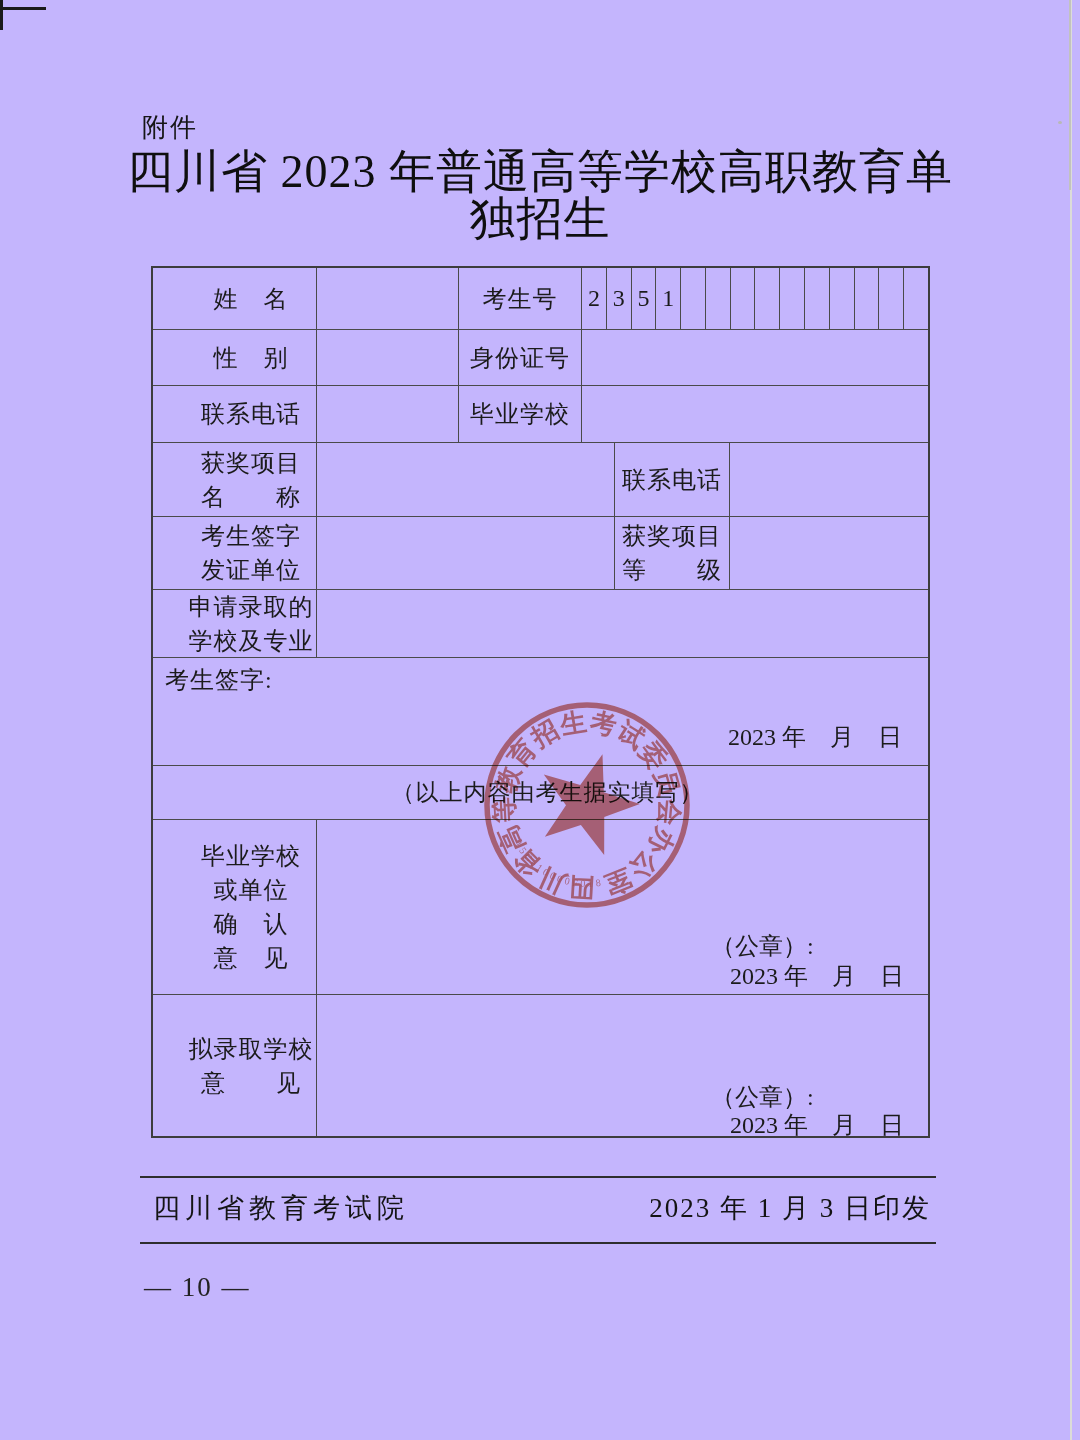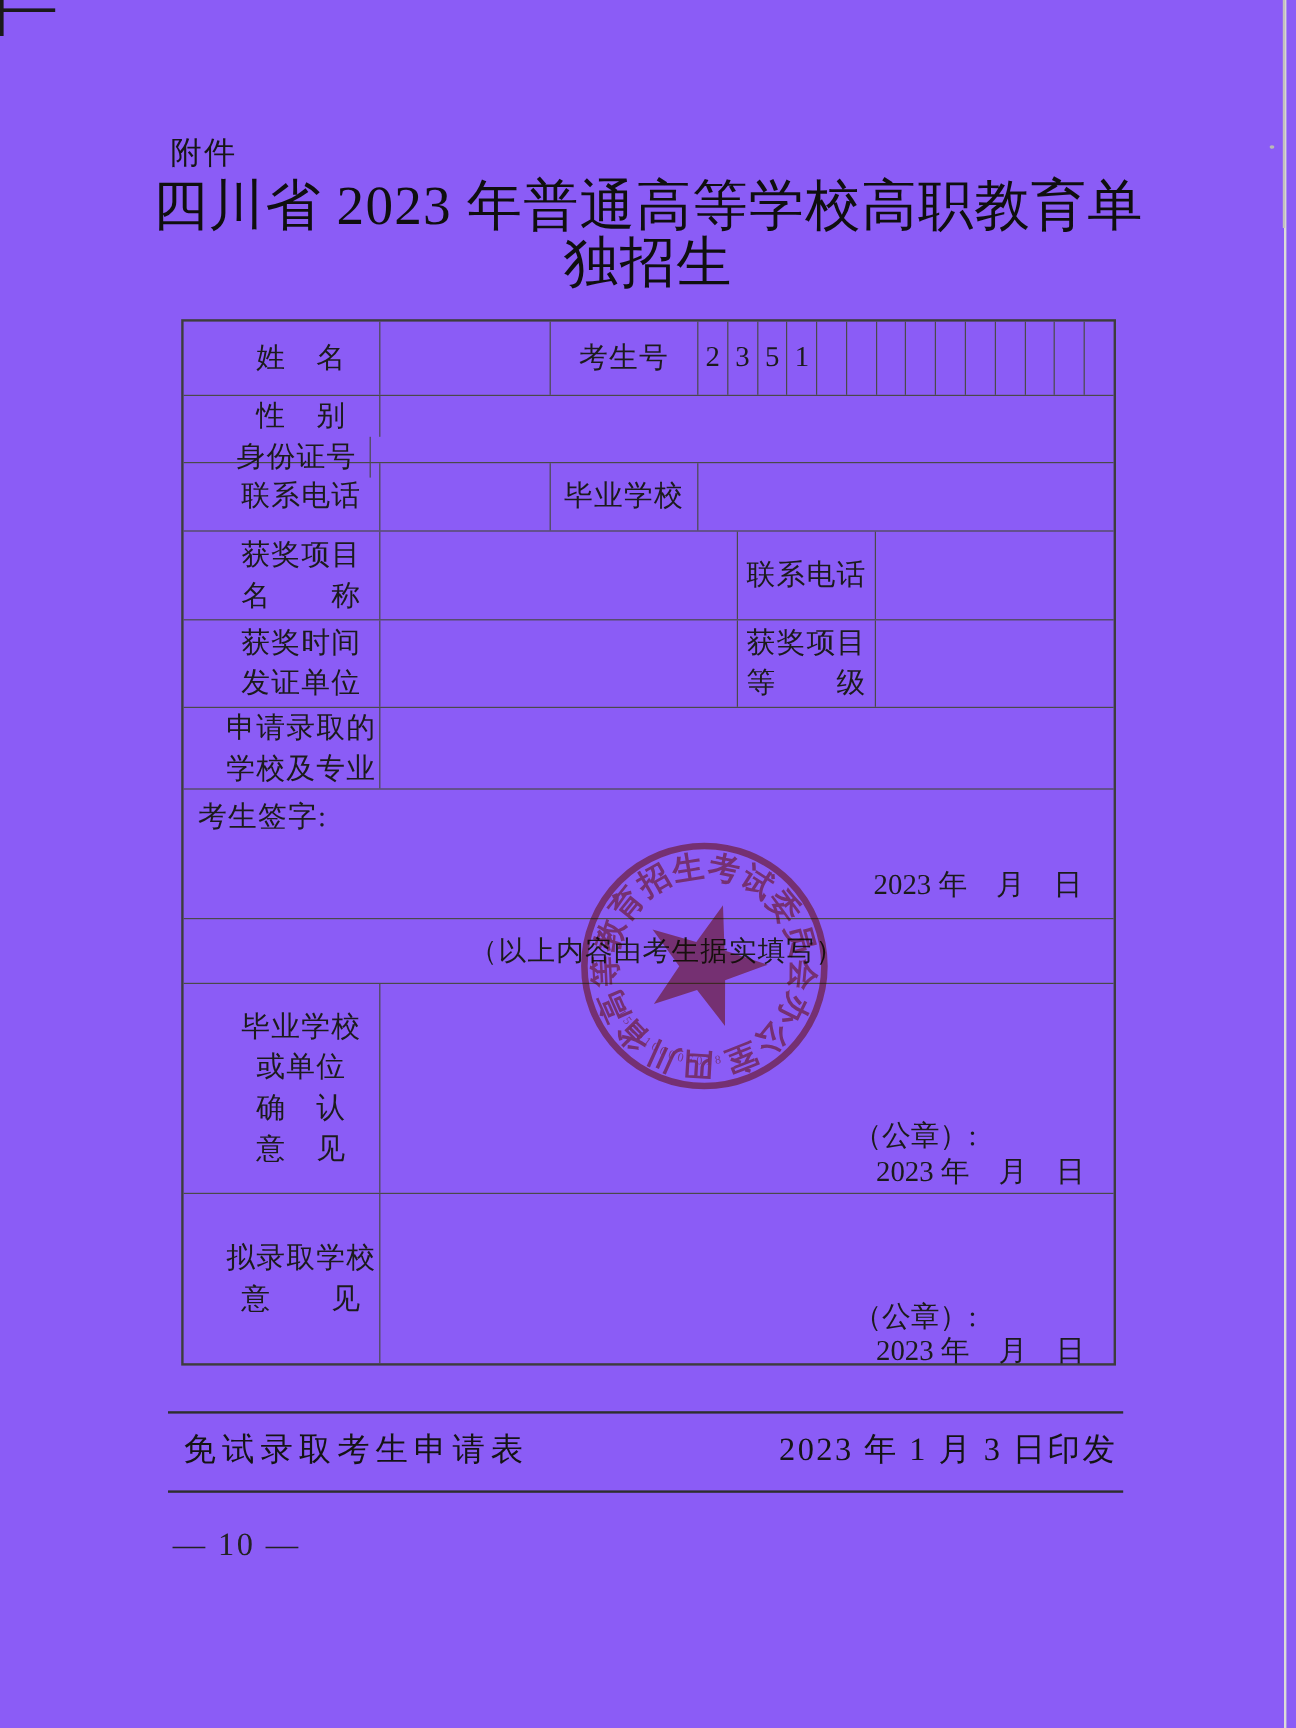--- a/index.html
+++ b/index.html
@@ -6,21 +6,21 @@
   body{
     width:1080px;height:1440px;
     background:#f4f4f2;
     font-family:"Liberation Serif","DejaVu Serif",serif;
     color:#1e1e1e;
     position:relative;
     overflow:hidden;
   }
   .page{
     position:absolute;left:0;top:0;width:1080px;height:1440px;
-    background:#8b5cf6;
+    background:#c4b5fd;
   }
   
   .artifact-top-left-line{position:absolute;left:0;top:7px;width:46px;height:3px;background:#1a1a1a;}
   .artifact-left-edge{position:absolute;left:0;top:0;width:3px;height:30px;background:#1a1a1a;}
   .artifact-right-edge{position:absolute;left:1070px;top:0;width:2px;height:1440px;background:#dcdcd8;}
   .artifact-right-edge-dark{position:absolute;left:1069px;top:0;width:2px;height:190px;background:#c2c2be;}
   .artifact-speck{position:absolute;left:1058px;top:121px;width:4px;height:3px;background:#b9b9b6;border-radius:50%;}
 
   .attachment{
     position:absolute;left:142px;top:110px;
@@ -110,21 +110,21 @@
         <div class="digit-cell"></div>
         <div class="digit-cell"></div>
         <div class="digit-cell"></div>
         <div class="digit-cell"></div>
         <div class="digit-cell"></div>
         <div class="digit-cell"></div>
         <div class="digit-cell"></div>
       </div>
     </div>
 
-    <div class="trow" style="height:56px;flex-direction:column;">
+    <div class="trow" style="height:56px;">
       <div class="tcell w-lab1">
           <span class="lbl">性　别</span>
         </div>
       <div class="tcell w-val1 blank"></div>
       <div class="tcell w-lab2">
           <span class="lbl">身份证号</span>
         </div>
       <div class="tcell blank" style="flex:1;"></div>
     </div>
 
@@ -146,21 +146,21 @@
       </div>
       <div class="tcell w-lab4 blank"></div>
       <div class="tcell w-lab5">
           <span class="lbl">联系电话</span>
         </div>
       <div class="tcell blank" style="flex:1;"></div>
     </div>
 
     <div class="trow" style="height:73px;">
       <div class="tcell w-lab1">
-        <span class="lbl">获奖时间</span>
+        <span class="lbl">考生签字</span>
         <span class="lbl">发证单位</span>
       </div>
       <div class="tcell w-lab4 blank"></div>
       <div class="tcell w-lab5">
         <span class="lbl">获奖项目</span>
         <span class="lbl">等　　级</span>
       </div>
       <div class="tcell blank" style="flex:1;"></div>
     </div>
 
@@ -223,20 +223,20 @@
         <textPath href="#ring-path">四川省高等教育招生考试委员会办公室</textPath>
       </text>
     </g>
     <text font-size="10" fill="#c5503a" letter-spacing="3" opacity="0.75">
       <textPath href="#code-path" startOffset="22">15Ce10000F018</textPath>
     </text>
   </svg>
 
   <div class="footer-line" style="top:1176px;"></div>
   <div class="footer-row">
-    <span class="footer-issuer">免试录取考生申请表</span>
+    <span class="footer-issuer">四川省教育考试院</span>
     <span class="footer-date">2023 年 1 月 3 日印发</span>
   </div>
   <div class="footer-line" style="top:1242px;"></div>
 
   <div class="page-number">— 10 —</div>
 
 </div>
 
 </body></html>

